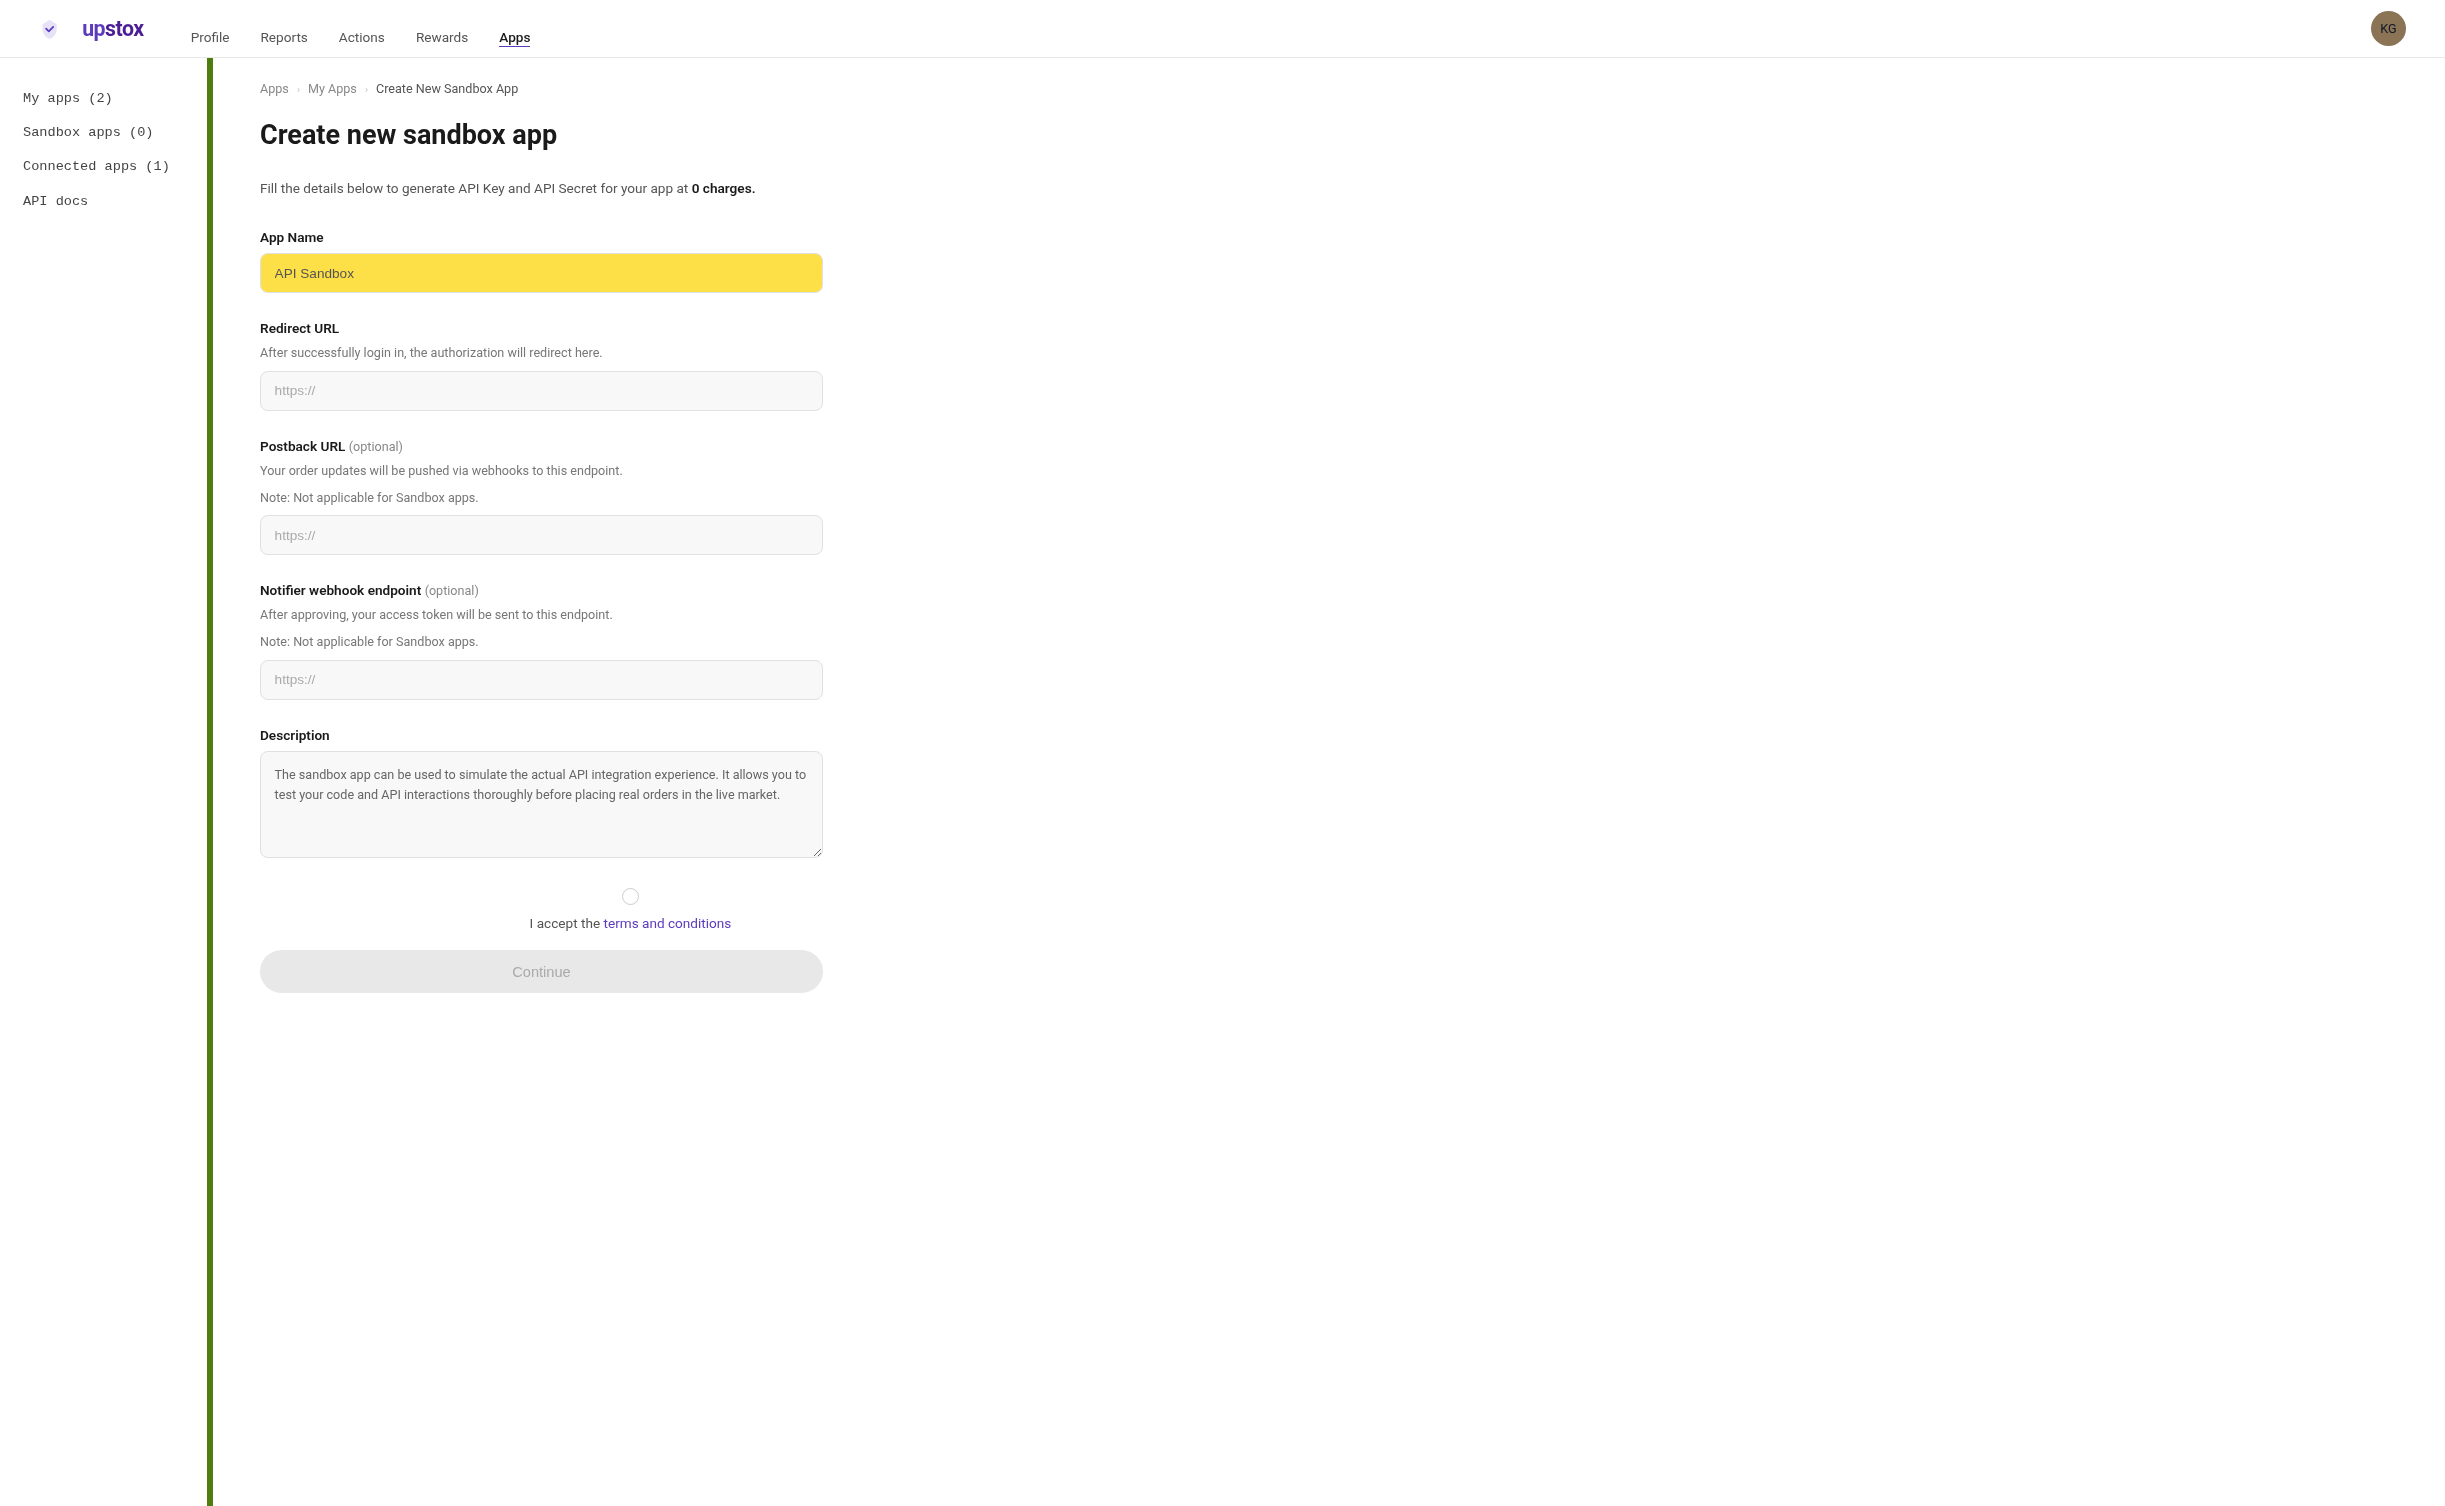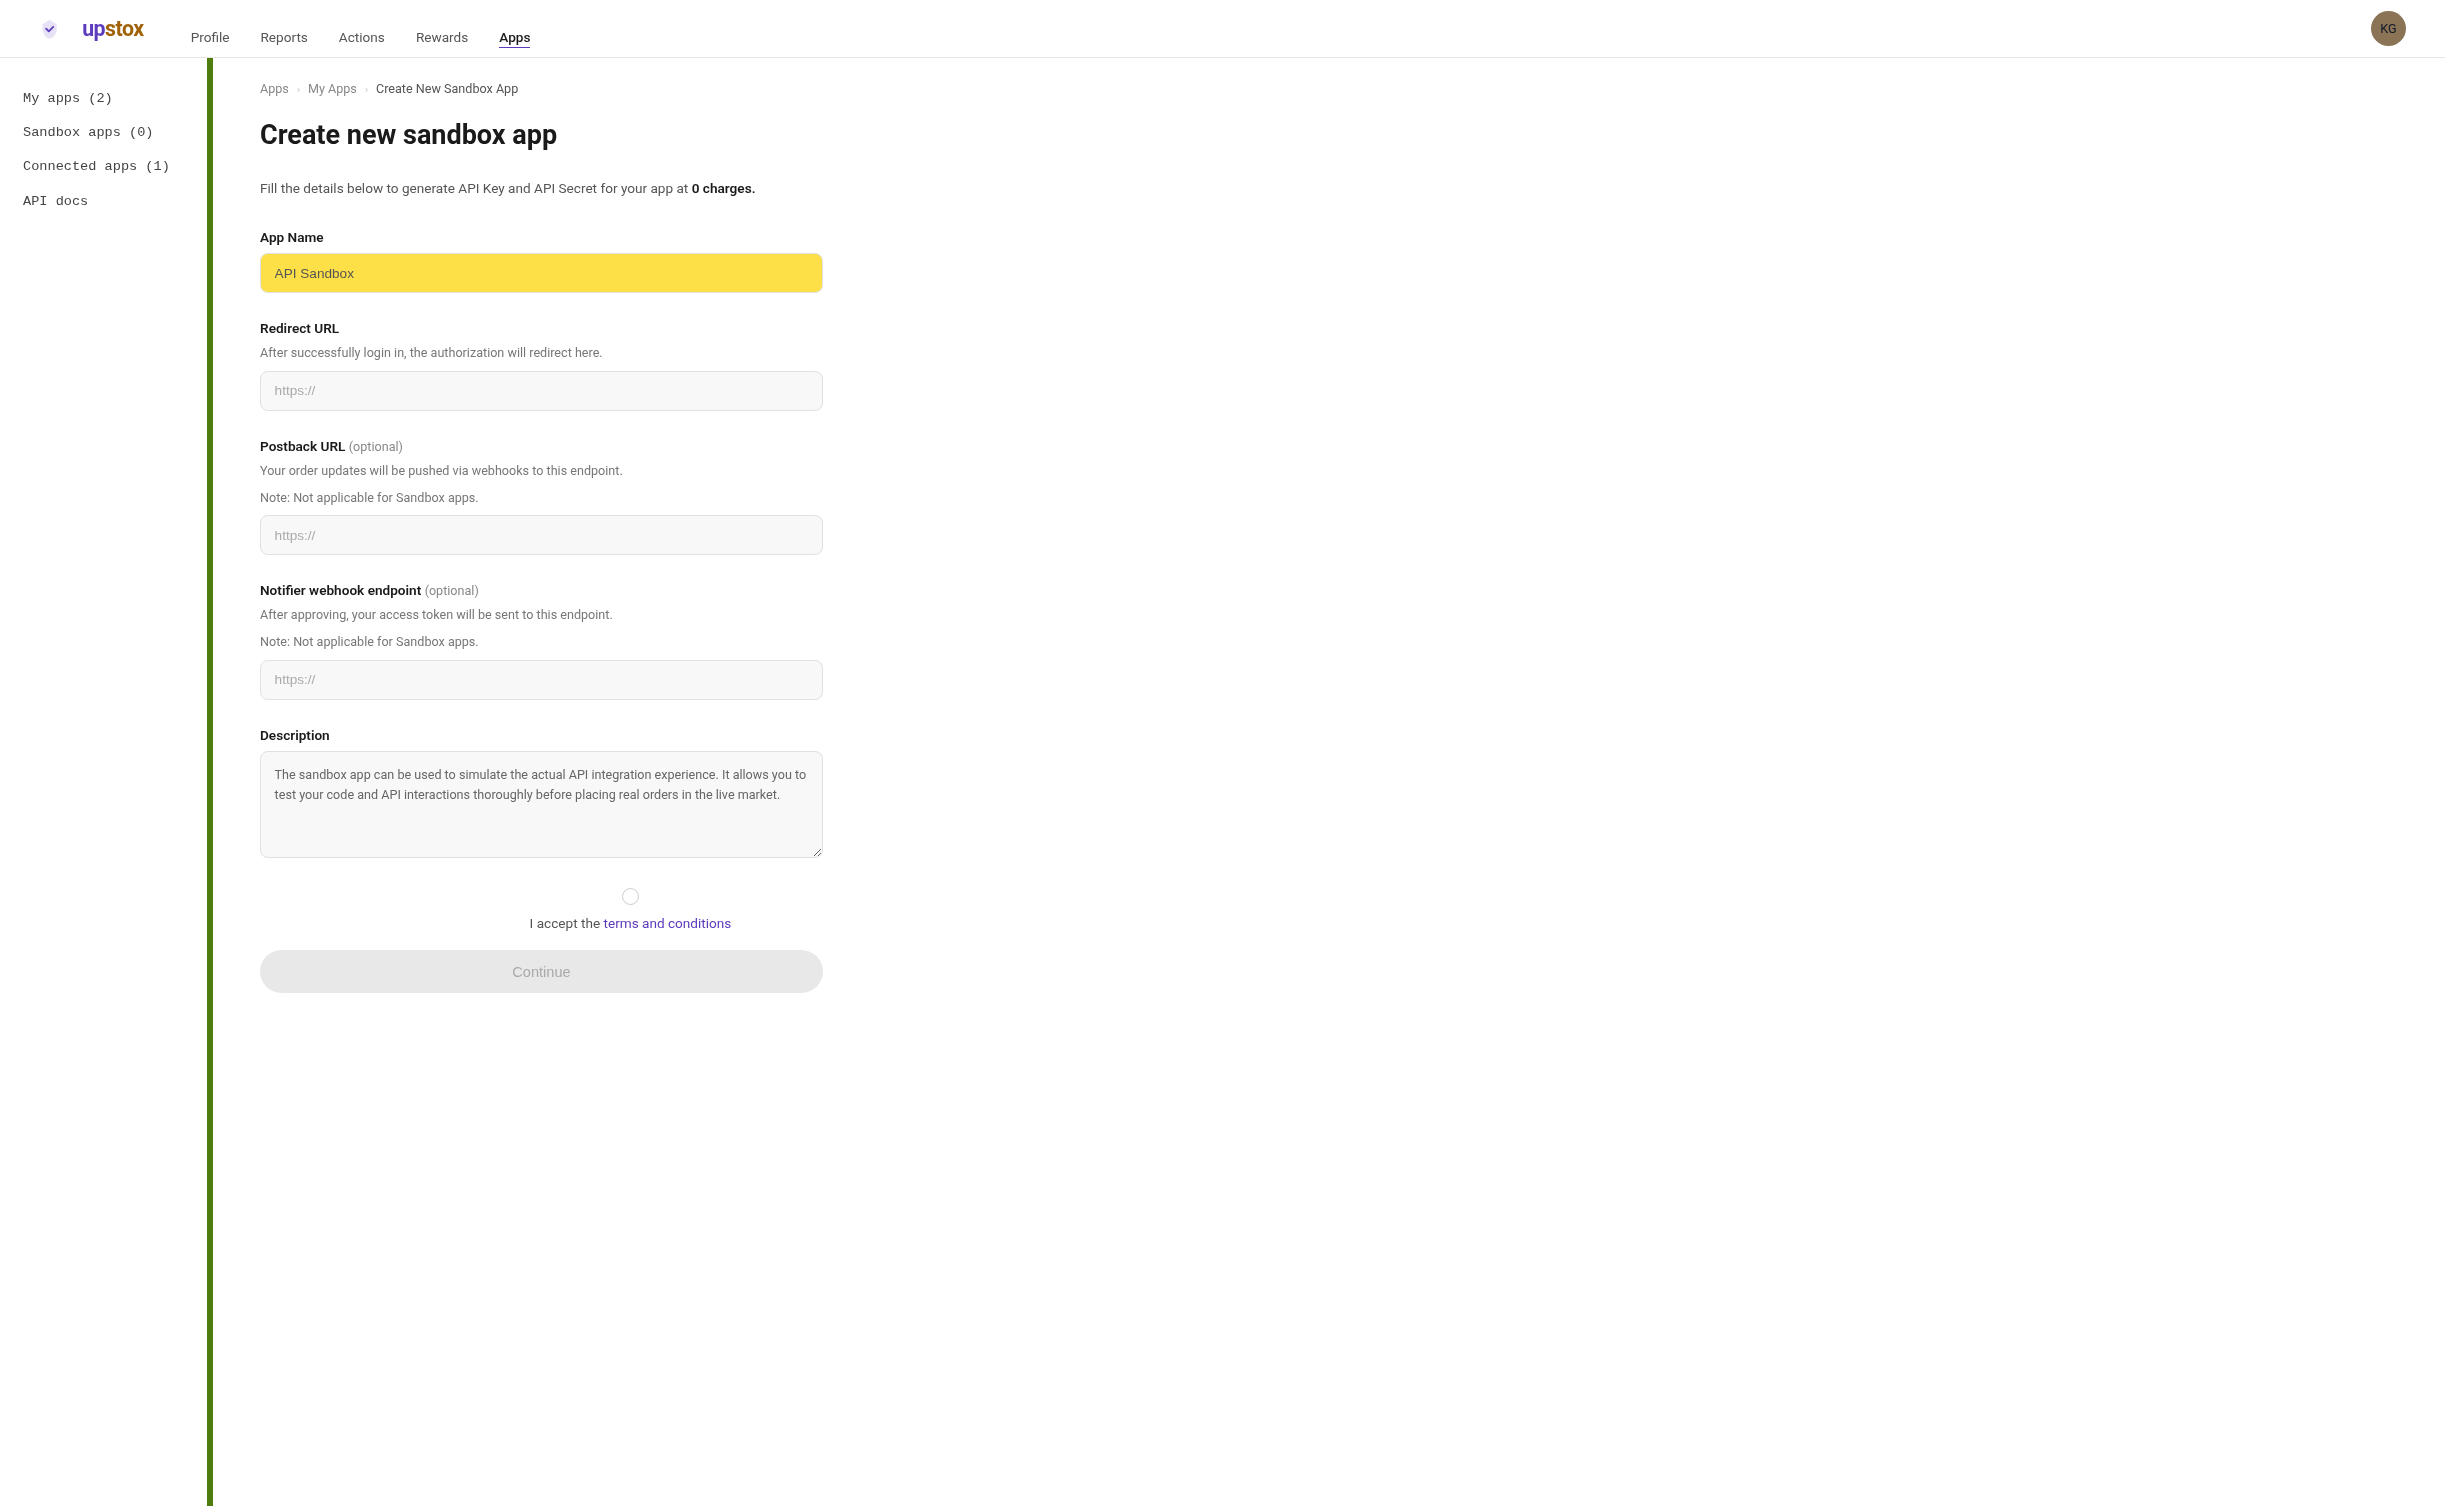--- a/index.html
+++ b/index.html
@@ -40,26 +40,26 @@
       color: #5c3bbd;
       letter-spacing: -0.5px;
     }
 
     .logo-text span.up {
       color: #5c3bbd;
       margin-left: 18px;
     }
 
     .logo-text span.stox {
-      color: #a16207;
+      color: #4c1d95;
     }
 
     .nav-links {
       display: flex;
-      align-items: center;
+      align-items: flex-start;
       gap: 31px;
       flex: 1;
       margin-top: 16px;
     }
 
     .nav-link {
       font-size: 13.6px;
       color: #555555;
       cursor: pointer;
       padding: 3.9px 0;

